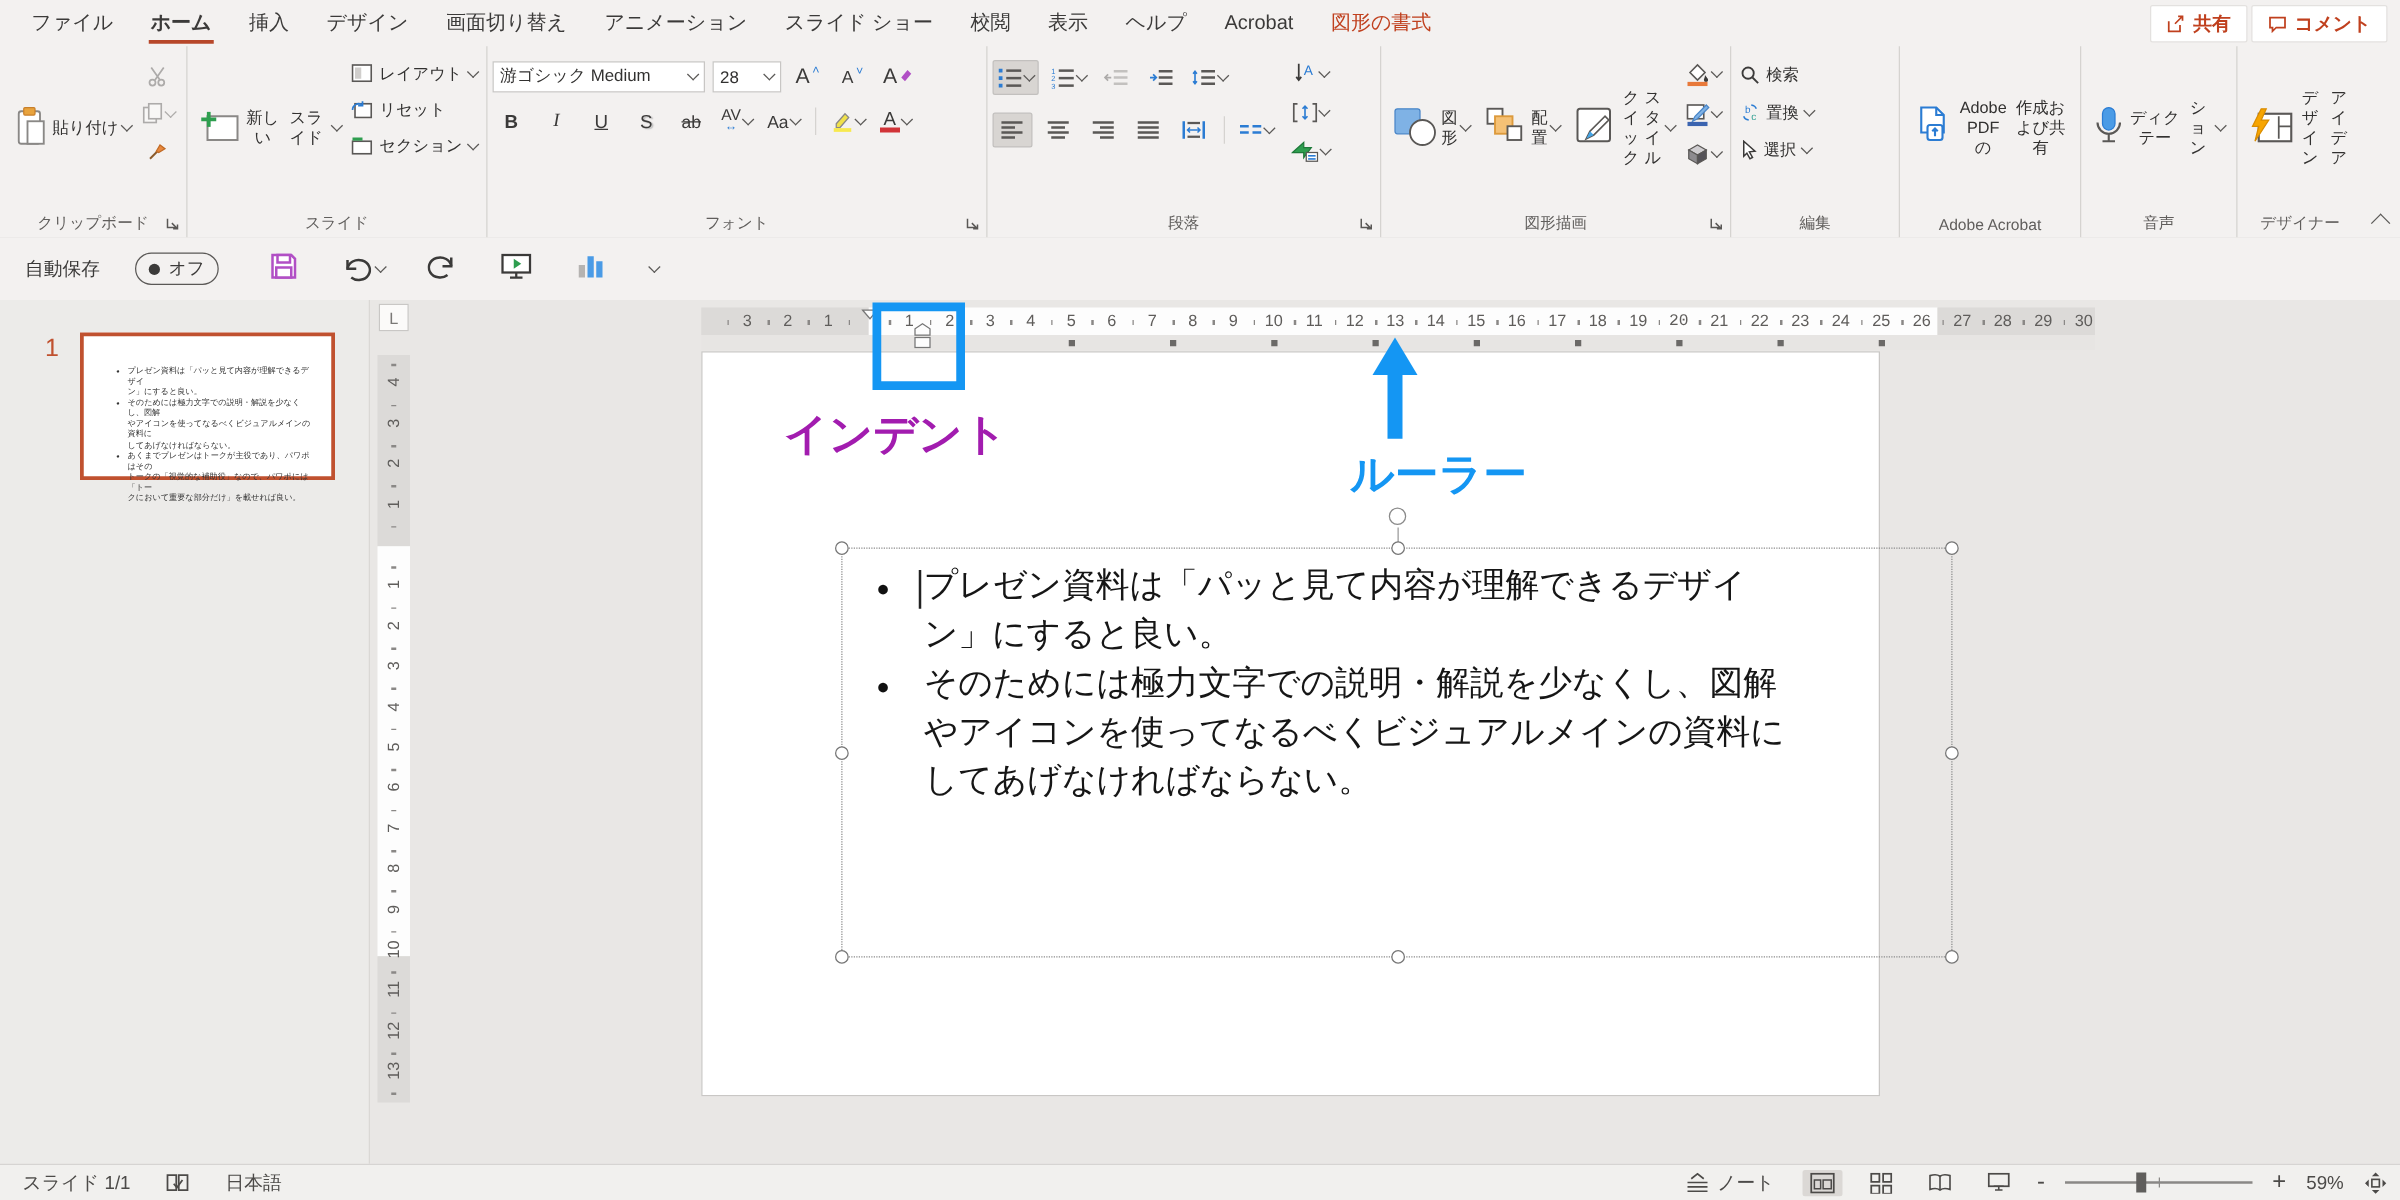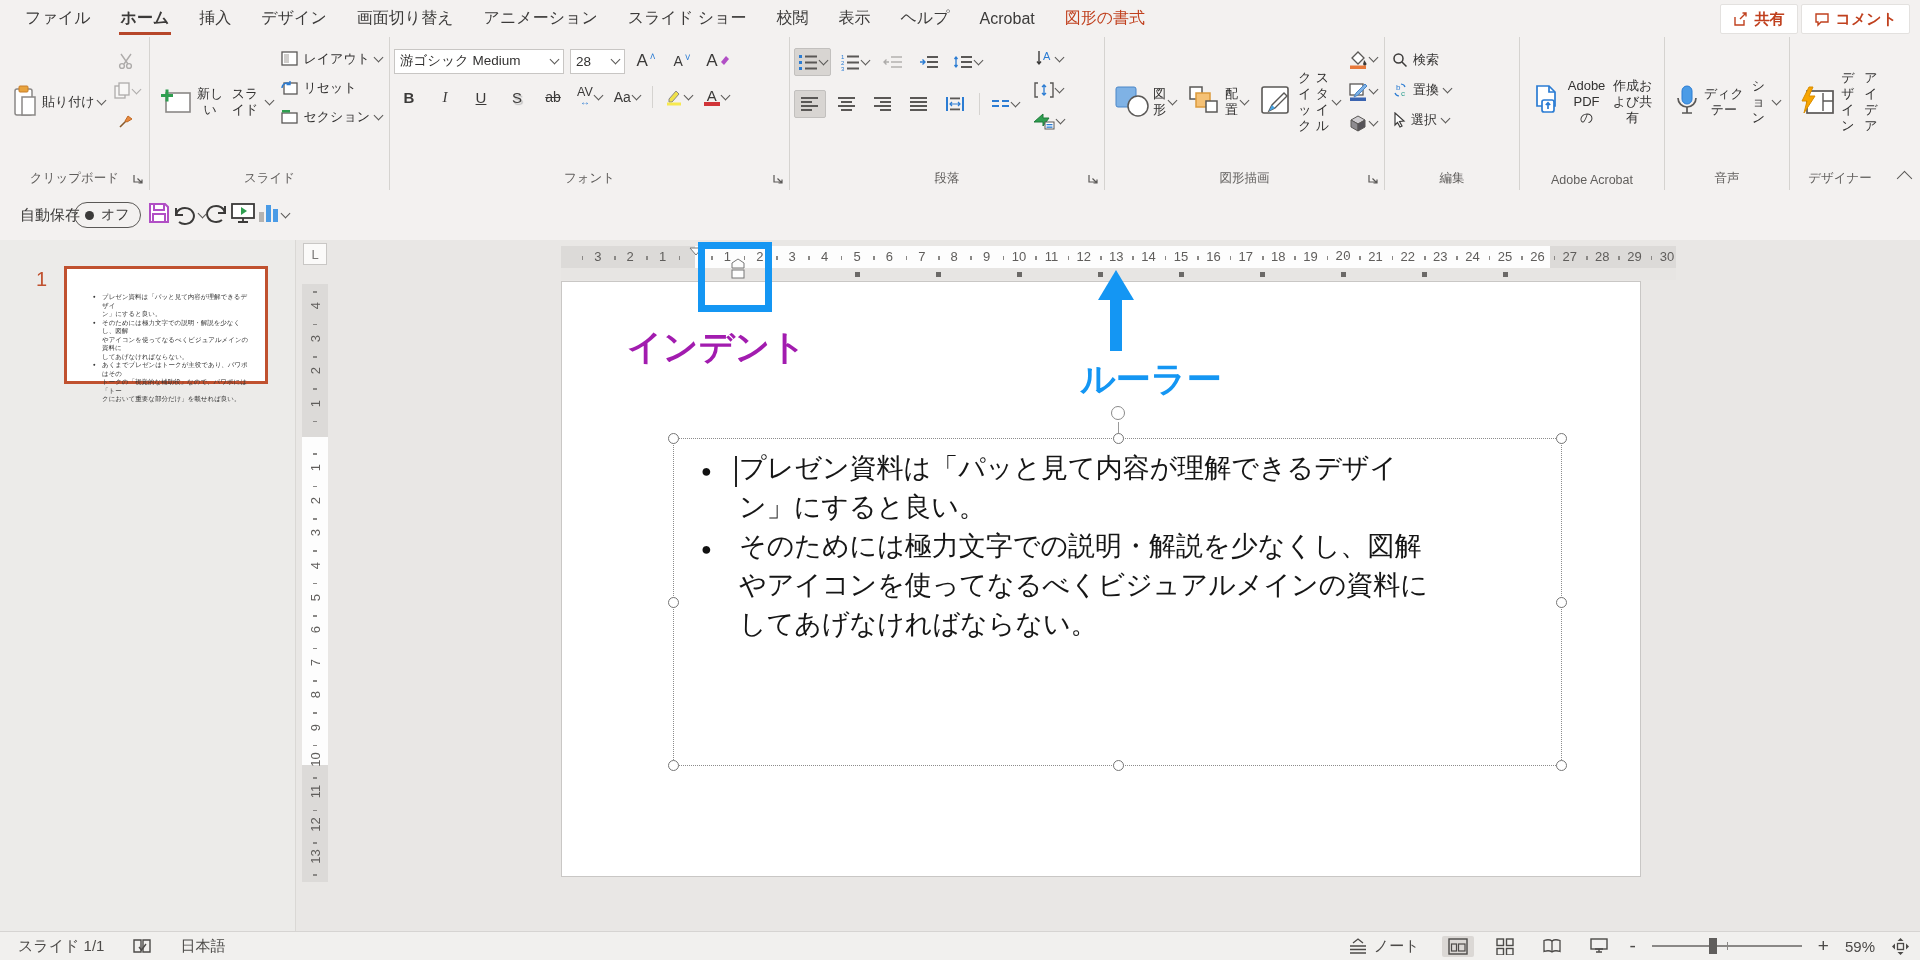--- a/index.html
+++ b/index.html
@@ -28,21 +28,21 @@
   .dis{opacity:.45;}
   .combo{display:flex;align-items:center;justify-content:space-between;background:#fff;border:1px solid #c8c6c4;height:25px;
          padding:0 5px;font-size:13.5px;box-sizing:border-box;}
   .iconbtn{display:flex;align-items:center;justify-content:center;gap:2px;height:26px;min-width:24px;padding:0 3px;border-radius:2px;}
   .iconbtn.sel,.smallbtn.sel{background:#d8d5d2;border:1px solid #c2c0be;}
   .fx{font-size:15px;color:#3b3a39;}
   .rowline{display:flex;align-items:center;gap:6px;margin:2px 0;}
   .vr-divider{width:1px;height:22px;background:#d5d3d0;margin:0 3px;}
   .collapse{position:absolute;right:10px;bottom:6px;width:10px;height:10px;border-left:1.6px solid #5a5856;border-top:1.6px solid #5a5856;transform:rotate(45deg);}
   
-  .qat{position:absolute;top:190px;left:0;right:0;height:50px;background:#f3f1f0;display:flex;align-items:center;gap:0;padding-left:20px;}
+  .qat{position:absolute;top:190px;left:0;right:0;height:50px;background:#f3f1f0;display:flex;align-items:center;gap:34px;padding-left:20px;}
   .qat .lbl{font-size:15px;color:#3b3a39;}
   .pill{display:flex;align-items:center;gap:7px;border:1.6px solid #5a5856;border-radius:13px;height:24px;padding:0 10px;font-size:14px;color:#3b3a39;}
   .pill .dot{width:9px;height:9px;border-radius:50%;background:#3b3a39;}
   
   .workspace{position:absolute;top:240px;left:0;right:0;height:692px;background:#e9e7e5;}
   .thumbpanel{position:absolute;left:0;top:0;width:295px;height:100%;background:#ecebe9;border-right:1px solid #dad8d5;}
   .slide-num{position:absolute;left:36px;top:28px;font-size:20px;color:#c0512f;}
   .thumb{position:absolute;left:64px;top:26px;width:204px;height:118px;background:#fff;border:3px solid #c0512f;box-sizing:border-box;}
   .thumb ul{margin:24px 0 0 26px;padding:0;list-style:none;width:160px;}
   .thumb li{position:relative;font-size:6.5px;line-height:8.5px;color:#333;padding-left:9px;white-space:pre-line;}
@@ -60,21 +60,21 @@
   .hruler{position:absolute;left:561px;top:6px;width:1115px;height:34px;}
   .hr-strip{position:absolute;top:0;left:0;height:22px;width:100%;}
   .hr-seg{position:absolute;top:0;height:22px;}
   .hr-grey{background:#dcdad8;}
   .hr-white{background:#fdfdfd;}
   .hr-sub{position:absolute;top:22px;left:0;height:12px;width:100%;background:#e7e5e3;}
   .hr-num{position:absolute;top:3px;font-size:13px;color:#5f5d5b;transform:translateX(-50%);}
   .hr-dot{position:absolute;top:10px;width:1.5px;height:4px;background:#8a8886;}
   .tabstop{position:absolute;top:26px;width:5px;height:5px;background:#6b6967;}
   
-  .canvas{position:absolute;left:561px;top:41px;width:1080px;height:596px;background:#fff;border:1px solid #c9c7c5;box-sizing:border-box;}
+  .canvas{position:absolute;left:561px;top:41px;width:943px;height:596px;background:#fff;border:1px solid #c9c7c5;box-sizing:border-box;}
   .textbox{position:absolute;left:111px;top:156px;width:889px;height:328px;border:1.5px dotted #8c8c8c;box-sizing:border-box;}
   .textbox ul{margin:0;padding:10px 14px 0 27px;list-style:none;}
   .textbox li{position:relative;font-size:27px;line-height:39px;color:#161616;padding-left:38px;white-space:pre-line;}
   .textbox li::before{content:"●";position:absolute;left:0;top:3px;font-size:18px;color:#111;}
   .handle{position:absolute;width:11px;height:11px;border-radius:50%;background:#fff;border:1.3px solid #767676;box-sizing:border-box;}
   .rot-line{position:absolute;left:50%;top:-17px;width:1px;height:16px;background:#9a9a9a;}
   .rot-handle{position:absolute;left:calc(50% - 7px);top:-33px;width:14px;height:14px;border-radius:50%;border:1.6px solid #8a8a8a;background:#fff;box-sizing:border-box;}
   .caret{position:absolute;left:61px;top:17px;width:2px;height:31px;background:#222;}
   
   .ann-box{position:absolute;left:698px;top:2px;width:74px;height:70px;border:7px solid #1496f3;box-sizing:border-box;z-index:30;}

